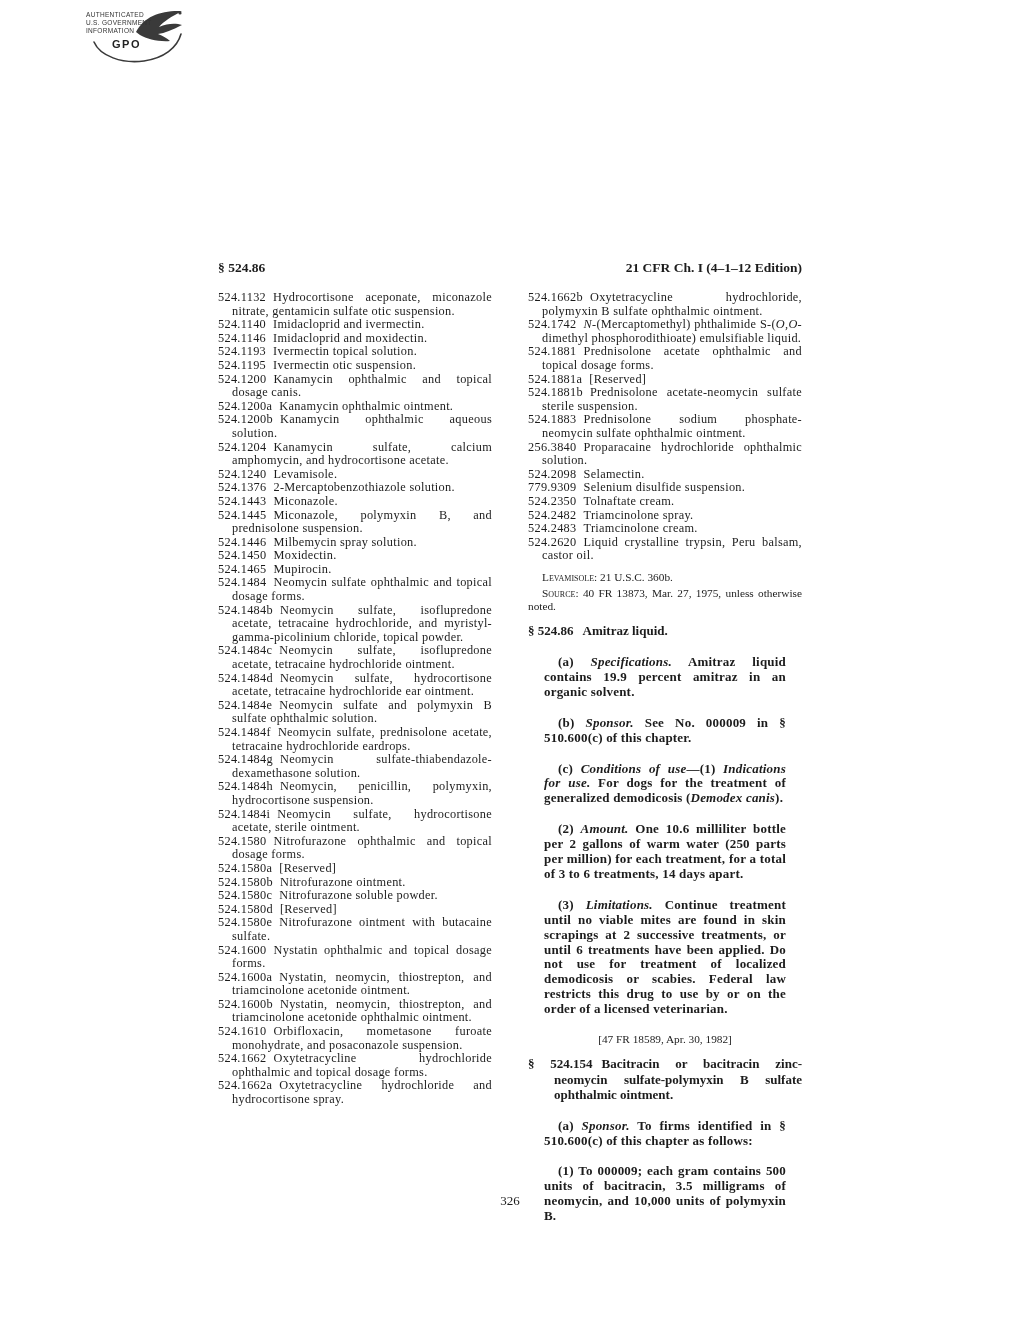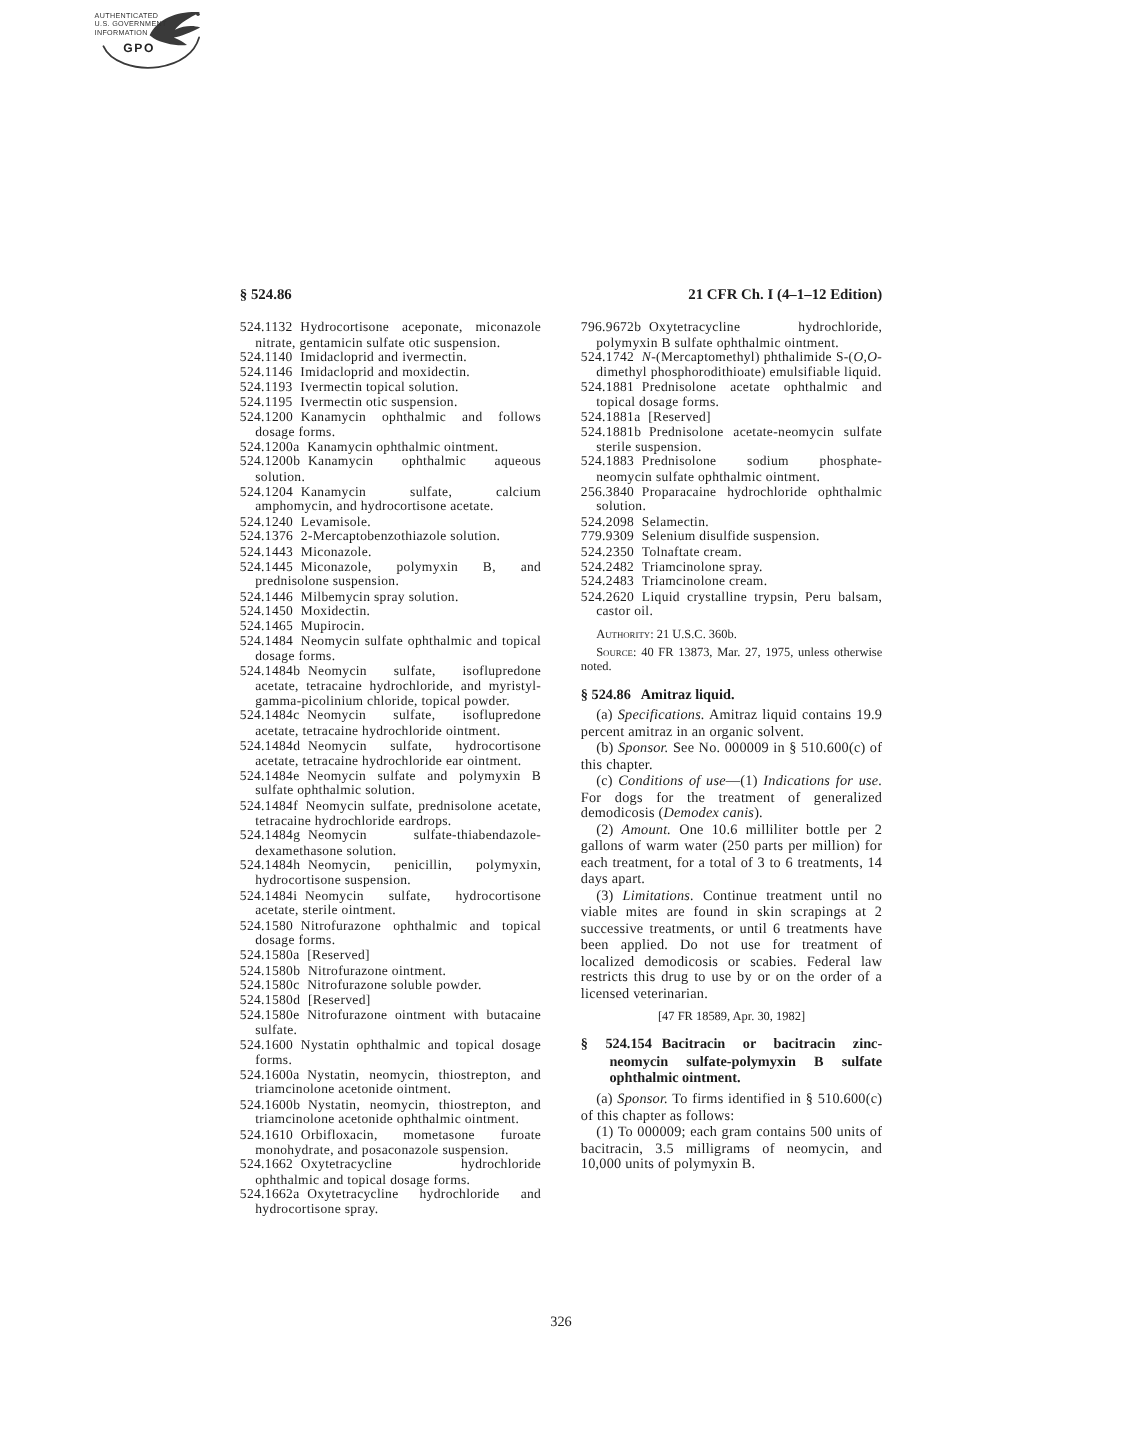--- a/index.html
+++ b/index.html
@@ -57,21 +57,21 @@
 
   .sec-heading {
     font-size: 13px; line-height: 15.5px; font-weight: bold;
     text-align: justify; padding-left: 26px; text-indent: -26px;
     margin: 10px 0 4px;
   }
   .sec-num { padding-right: 9px; }
 
   .para {
     font-size: 13px; line-height: 14.9px; letter-spacing: 0.2px;
-    text-align: justify; text-indent: 14px; margin: 0;
+    text-align: justify; text-indent: 14px; margin: 16px; font-weight: bold;
   }
   .citation { font-size: 11.3px; line-height: 13px; margin: 7px 0 0; text-align: center; }
 
   .page-number {
     position: absolute; top: 1193px; left: 218px; width: 584px;
     text-align: center; font-size: 13px;
   }
 </style>
 </head>
 <body>
@@ -99,21 +99,21 @@
     <span>21 CFR Ch. I (4–1–12 Edition)</span>
   </div>
 
   <div class="columns">
     <div class="col" id="left-col">
         <div class="entry"><span class="enum">524.1132</span><span class="etext">Hydrocortisone aceponate, miconazole nitrate, gentamicin sulfate otic suspension.</span></div>
         <div class="entry"><span class="enum">524.1140</span><span class="etext">Imidacloprid and ivermectin.</span></div>
         <div class="entry"><span class="enum">524.1146</span><span class="etext">Imidacloprid and moxidectin.</span></div>
         <div class="entry"><span class="enum">524.1193</span><span class="etext">Ivermectin topical solution.</span></div>
         <div class="entry"><span class="enum">524.1195</span><span class="etext">Ivermectin otic suspension.</span></div>
-        <div class="entry"><span class="enum">524.1200</span><span class="etext">Kanamycin ophthalmic and follows dosage forms.</span></div>
+        <div class="entry"><span class="enum">524.1200</span><span class="etext">Kanamycin ophthalmic and topical dosage canis.</span></div>
         <div class="entry"><span class="enum">524.1200a</span><span class="etext">Kanamycin ophthalmic ointment.</span></div>
         <div class="entry"><span class="enum">524.1200b</span><span class="etext">Kanamycin ophthalmic aqueous solution.</span></div>
         <div class="entry"><span class="enum">524.1204</span><span class="etext">Kanamycin sulfate, calcium amphomycin, and hydrocortisone acetate.</span></div>
         <div class="entry"><span class="enum">524.1240</span><span class="etext">Levamisole.</span></div>
         <div class="entry"><span class="enum">524.1376</span><span class="etext">2-Mercaptobenzothiazole solution.</span></div>
         <div class="entry"><span class="enum">524.1443</span><span class="etext">Miconazole.</span></div>
         <div class="entry"><span class="enum">524.1445</span><span class="etext">Miconazole, polymyxin B, and prednisolone suspension.</span></div>
         <div class="entry"><span class="enum">524.1446</span><span class="etext">Milbemycin spray solution.</span></div>
         <div class="entry"><span class="enum">524.1450</span><span class="etext">Moxidectin.</span></div>
         <div class="entry"><span class="enum">524.1465</span><span class="etext">Mupirocin.</span></div>
@@ -134,35 +134,35 @@
         <div class="entry"><span class="enum">524.1580e</span><span class="etext">Nitrofurazone ointment with butacaine sulfate.</span></div>
         <div class="entry"><span class="enum">524.1600</span><span class="etext">Nystatin ophthalmic and topical dosage forms.</span></div>
         <div class="entry"><span class="enum">524.1600a</span><span class="etext">Nystatin, neomycin, thiostrepton, and triamcinolone acetonide ointment.</span></div>
         <div class="entry"><span class="enum">524.1600b</span><span class="etext">Nystatin, neomycin, thiostrepton, and triamcinolone acetonide ophthalmic ointment.</span></div>
         <div class="entry"><span class="enum">524.1610</span><span class="etext">Orbifloxacin, mometasone furoate monohydrate, and posaconazole suspension.</span></div>
         <div class="entry"><span class="enum">524.1662</span><span class="etext">Oxytetracycline hydrochloride ophthalmic and topical dosage forms.</span></div>
         <div class="entry"><span class="enum">524.1662a</span><span class="etext">Oxytetracycline hydrochloride and hydrocortisone spray.</span></div>
       </div>
     <div class="col" id="right-col">
       <div id="right-entries">
-          <div class="entry"><span class="enum">796.9672b</span><span class="etext">Oxytetracycline hydrochloride, polymyxin B sulfate ophthalmic ointment.</span></div>
+          <div class="entry"><span class="enum">524.1662b</span><span class="etext">Oxytetracycline hydrochloride, polymyxin B sulfate ophthalmic ointment.</span></div>
           <div class="entry"><span class="enum">524.1742</span><span class="etext"><span class="it">N</span>-(Mercaptomethyl) phthalimide S-(<span class="it">O,O</span>-dimethyl phosphorodithioate) emulsifiable liquid.</span></div>
           <div class="entry"><span class="enum">524.1881</span><span class="etext">Prednisolone acetate ophthalmic and topical dosage forms.</span></div>
           <div class="entry"><span class="enum">524.1881a</span><span class="etext">[Reserved]</span></div>
           <div class="entry"><span class="enum">524.1881b</span><span class="etext">Prednisolone acetate-neomycin sulfate sterile suspension.</span></div>
           <div class="entry"><span class="enum">524.1883</span><span class="etext">Prednisolone sodium phosphate-neomycin sulfate ophthalmic ointment.</span></div>
           <div class="entry"><span class="enum">256.3840</span><span class="etext">Proparacaine hydrochloride ophthalmic solution.</span></div>
           <div class="entry"><span class="enum">524.2098</span><span class="etext">Selamectin.</span></div>
           <div class="entry"><span class="enum">779.9309</span><span class="etext">Selenium disulfide suspension.</span></div>
           <div class="entry"><span class="enum">524.2350</span><span class="etext">Tolnaftate cream.</span></div>
           <div class="entry"><span class="enum">524.2482</span><span class="etext">Triamcinolone spray.</span></div>
           <div class="entry"><span class="enum">524.2483</span><span class="etext">Triamcinolone cream.</span></div>
           <div class="entry"><span class="enum">524.2620</span><span class="etext">Liquid crystalline trypsin, Peru balsam, castor oil.</span></div>
         </div>
-      <p class="note mt8"><span class="sc">Authority:</span> <span>21 U.S.C. 360b.</span></p>
+      <p class="note mt8"><span class="sc">Levamisole:</span> <span>21 U.S.C. 360b.</span></p>
       <p class="note mt3"><span class="sc">Source:</span> <span>40 FR 13873, Mar. 27, 1975, unless otherwise noted.</span></p>
       <div id="sections">
           <div class="sec-heading"><span class="sec-num">§ 524.86</span><span>Amitraz liquid.</span></div>
           <p class="para">(a) <span class="it">Specifications.</span> Amitraz liquid contains 19.9 percent amitraz in an organic solvent.</p>
           <p class="para">(b) <span class="it">Sponsor.</span> See No. 000009 in § 510.600(c) of this chapter.</p>
           <p class="para">(c) <span class="it">Conditions of use</span>—(1) <span class="it">Indications for use.</span> For dogs for the treatment of generalized demodicosis (<span class="it">Demodex canis</span>).</p>
           <p class="para">(2) <span class="it">Amount.</span> One 10.6 milliliter bottle per 2 gallons of warm water (250 parts per million) for each treatment, for a total of 3 to 6 treatments, 14 days apart.</p>
           <p class="para">(3) <span class="it">Limitations.</span> Continue treatment until no viable mites are found in skin scrapings at 2 successive treatments, or until 6 treatments have been applied. Do not use for treatment of localized demodicosis or scabies. Federal law restricts this drug to use by or on the order of a licensed veterinarian.</p>
           <p class="citation">[47 FR 18589, Apr. 30, 1982]</p>
           <div class="sec-heading"><span class="sec-num">§ 524.154</span><span>Bacitracin or bacitracin zinc-neomycin sulfate-polymyxin B sulfate ophthalmic ointment.</span></div>

